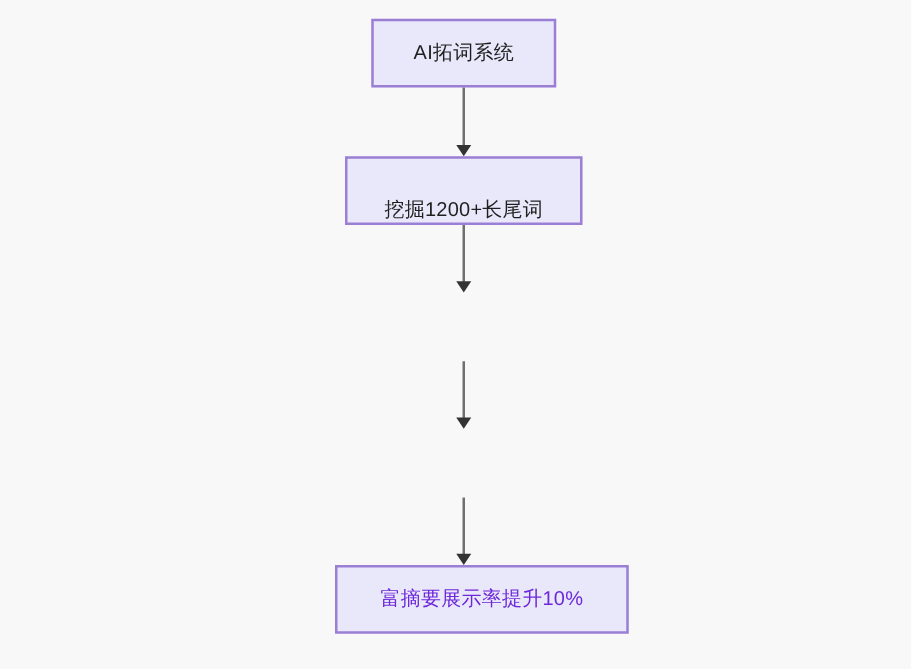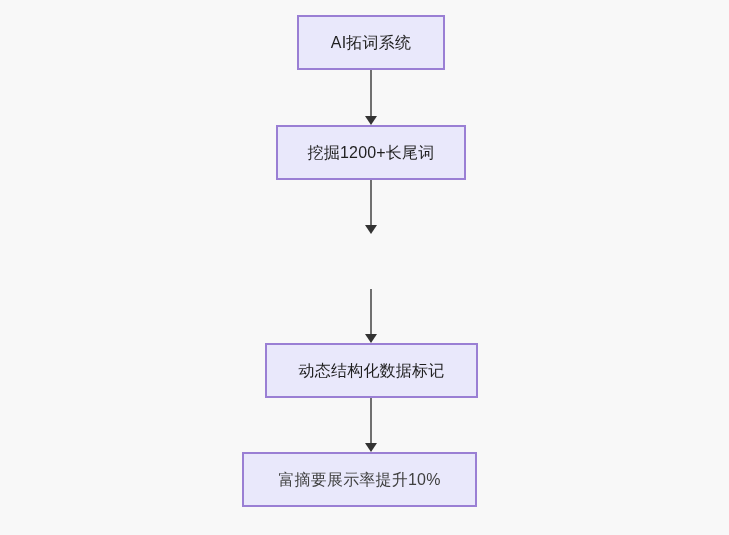--- a/index.html
+++ b/index.html
@@ -71,41 +71,38 @@
 
   <div class="flow-node" id="n1" style="left: 297px; top: 15px; width: 148px; height: 55px; background: rgb(233, 232, 251); border-color: rgb(154, 127, 212); color: rgb(31, 31, 31);">
     <span class="node-label">AI拓词系统</span>
   </div>
 
   <div class="flow-edge" id="e1" style="left: 361px; top: 70px; height: 55px;">
     <div class="edge-line" style="height: 47px; background: rgb(112, 112, 112);"></div>
     <div class="edge-arrow" style="border-top-color: rgb(51, 51, 51);"></div>
   </div>
 
-  <div class="flow-node" id="n2" style="left: 276px; top: 125px; width: 190px; height: 55px; background: rgb(233, 232, 251); border-color: rgb(154, 127, 212); color: rgb(31, 31, 31);">
+  <div class="flow-node" id="n2" style="left: 276px; top: 125px; width: 190px; height: 55px; background: rgb(233, 232, 251); border-color: rgb(154, 127, 212); color: rgb(31, 31, 31); align-items: flex-end;">
     <span class="node-label">挖掘1200+长尾词</span>
   </div>
 
   <div class="flow-edge" id="e2" style="left: 361px; top: 180px; height: 54px;">
     <div class="edge-line" style="height: 46px; background: rgb(112, 112, 112);"></div>
     <div class="edge-arrow" style="border-top-color: rgb(51, 51, 51);"></div>
   </div>
 
 
   <div class="flow-edge" id="e3" style="left: 361px; top: 289px; height: 54px;">
     <div class="edge-line" style="height: 46px; background: rgb(112, 112, 112);"></div>
     <div class="edge-arrow" style="border-top-color: rgb(51, 51, 51);"></div>
   </div>
 
-  <div class="flow-node" id="n4" style="left: 265px; top: 343px; width: 213px; height: 55px; background: rgb(233, 232, 251); border-color: rgb(154, 127, 212); color: rgb(31, 31, 31);">
-    <span class="node-label">动态结构化数据标记</span>
-  </div>
 
   <div class="flow-edge" id="e4" style="left: 361px; top: 398px; height: 54px;">
     <div class="edge-line" style="height: 46px; background: rgb(112, 112, 112);"></div>
     <div class="edge-arrow" style="border-top-color: rgb(51, 51, 51);"></div>
   </div>
 
-  <div class="flow-node" id="n5" style="left: 242px; top: 452px; width: 235px; height: 55px; background: rgb(233, 232, 251); border-color: rgb(154, 127, 212); color: #404040;">
+  <div class="flow-node" id="n5" style="left: 268px; top: 452px; width: 235px; height: 55px; background: rgb(233, 232, 251); border-color: rgb(154, 127, 212); color: #6d28d9;">
     <span class="node-label">富摘要展示率提升10%</span>
   </div>
 
 </div>
 
 </body></html>

